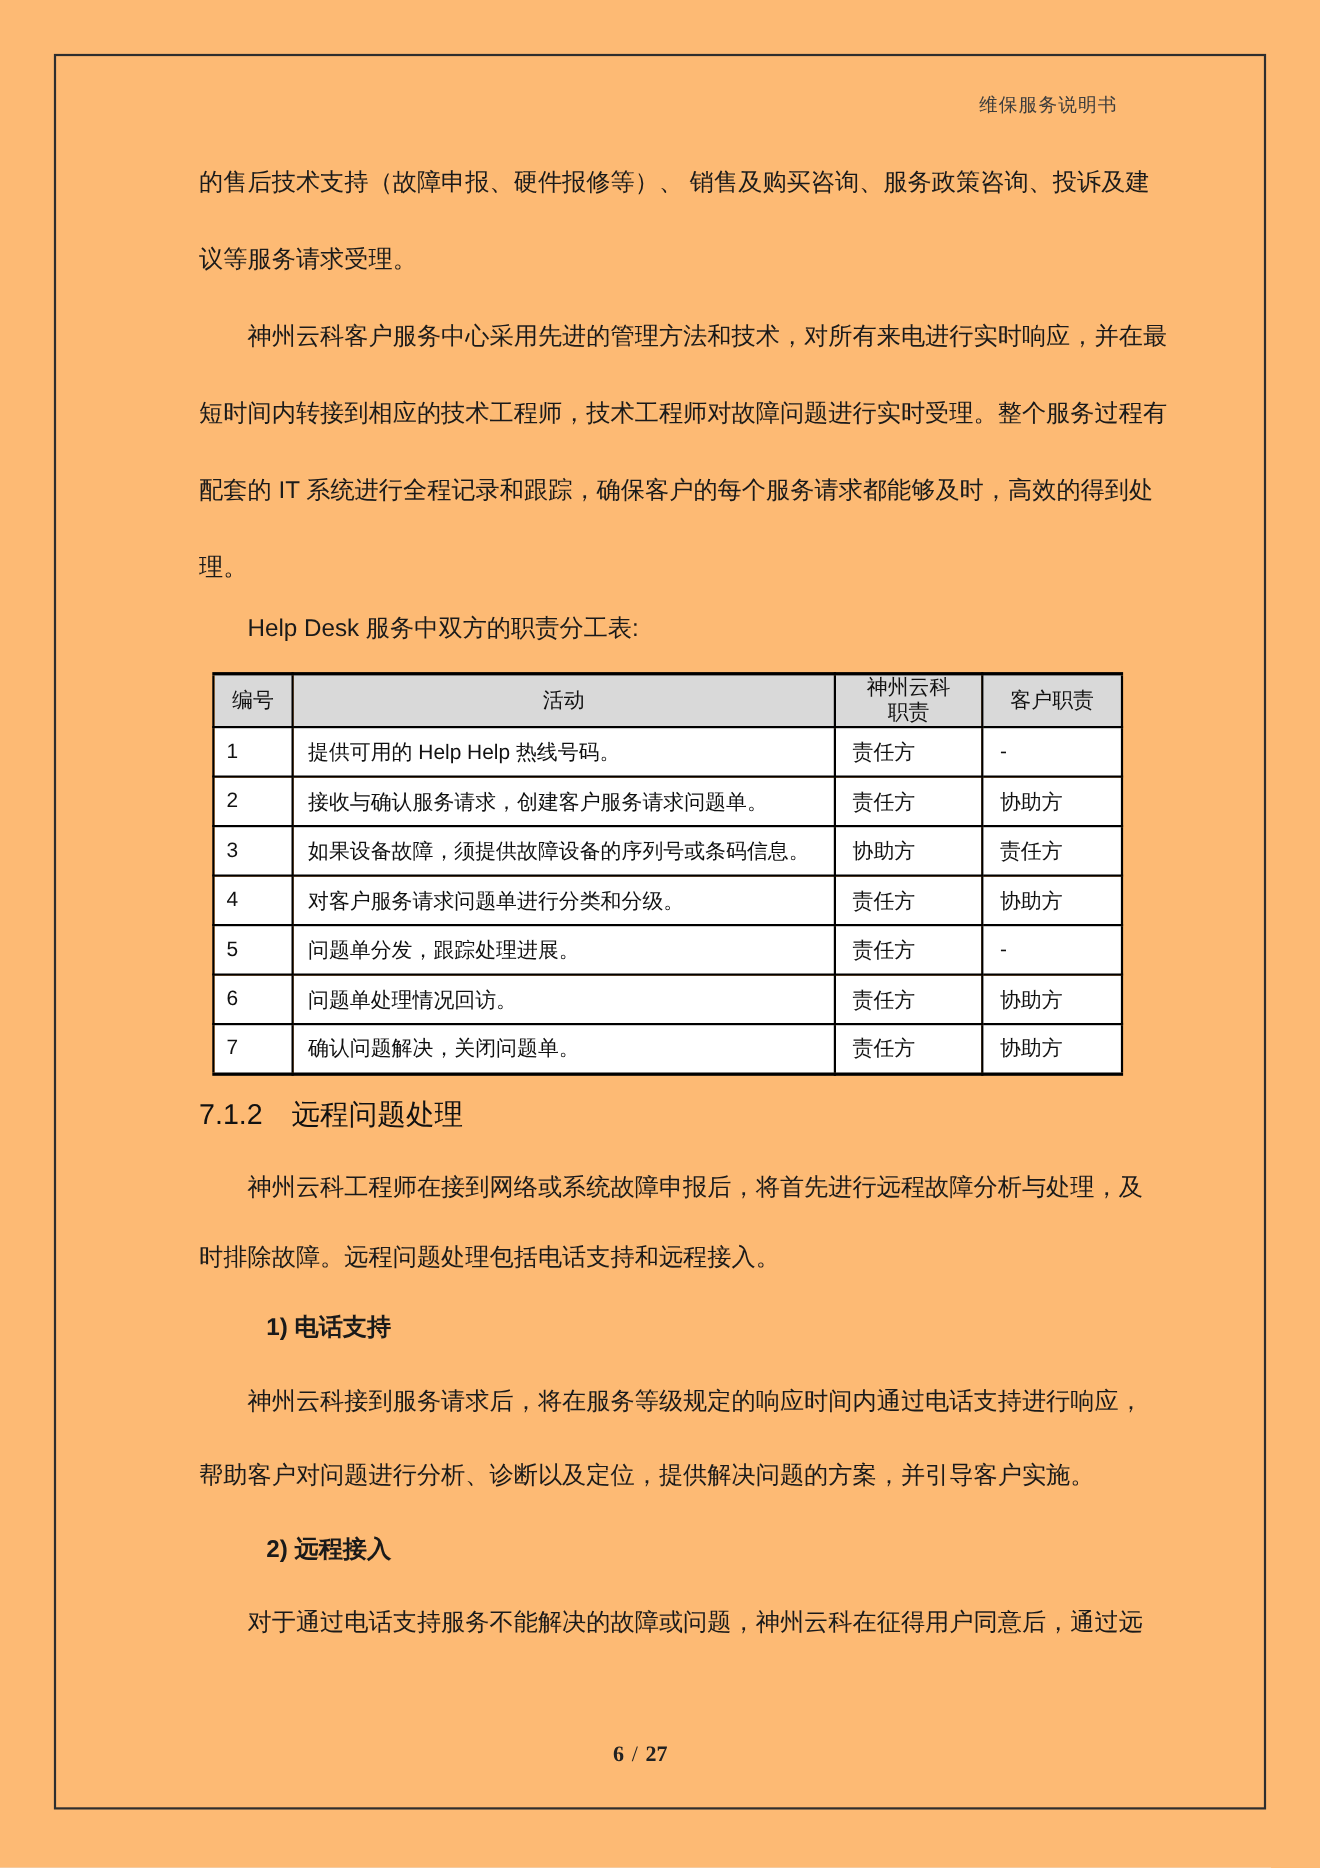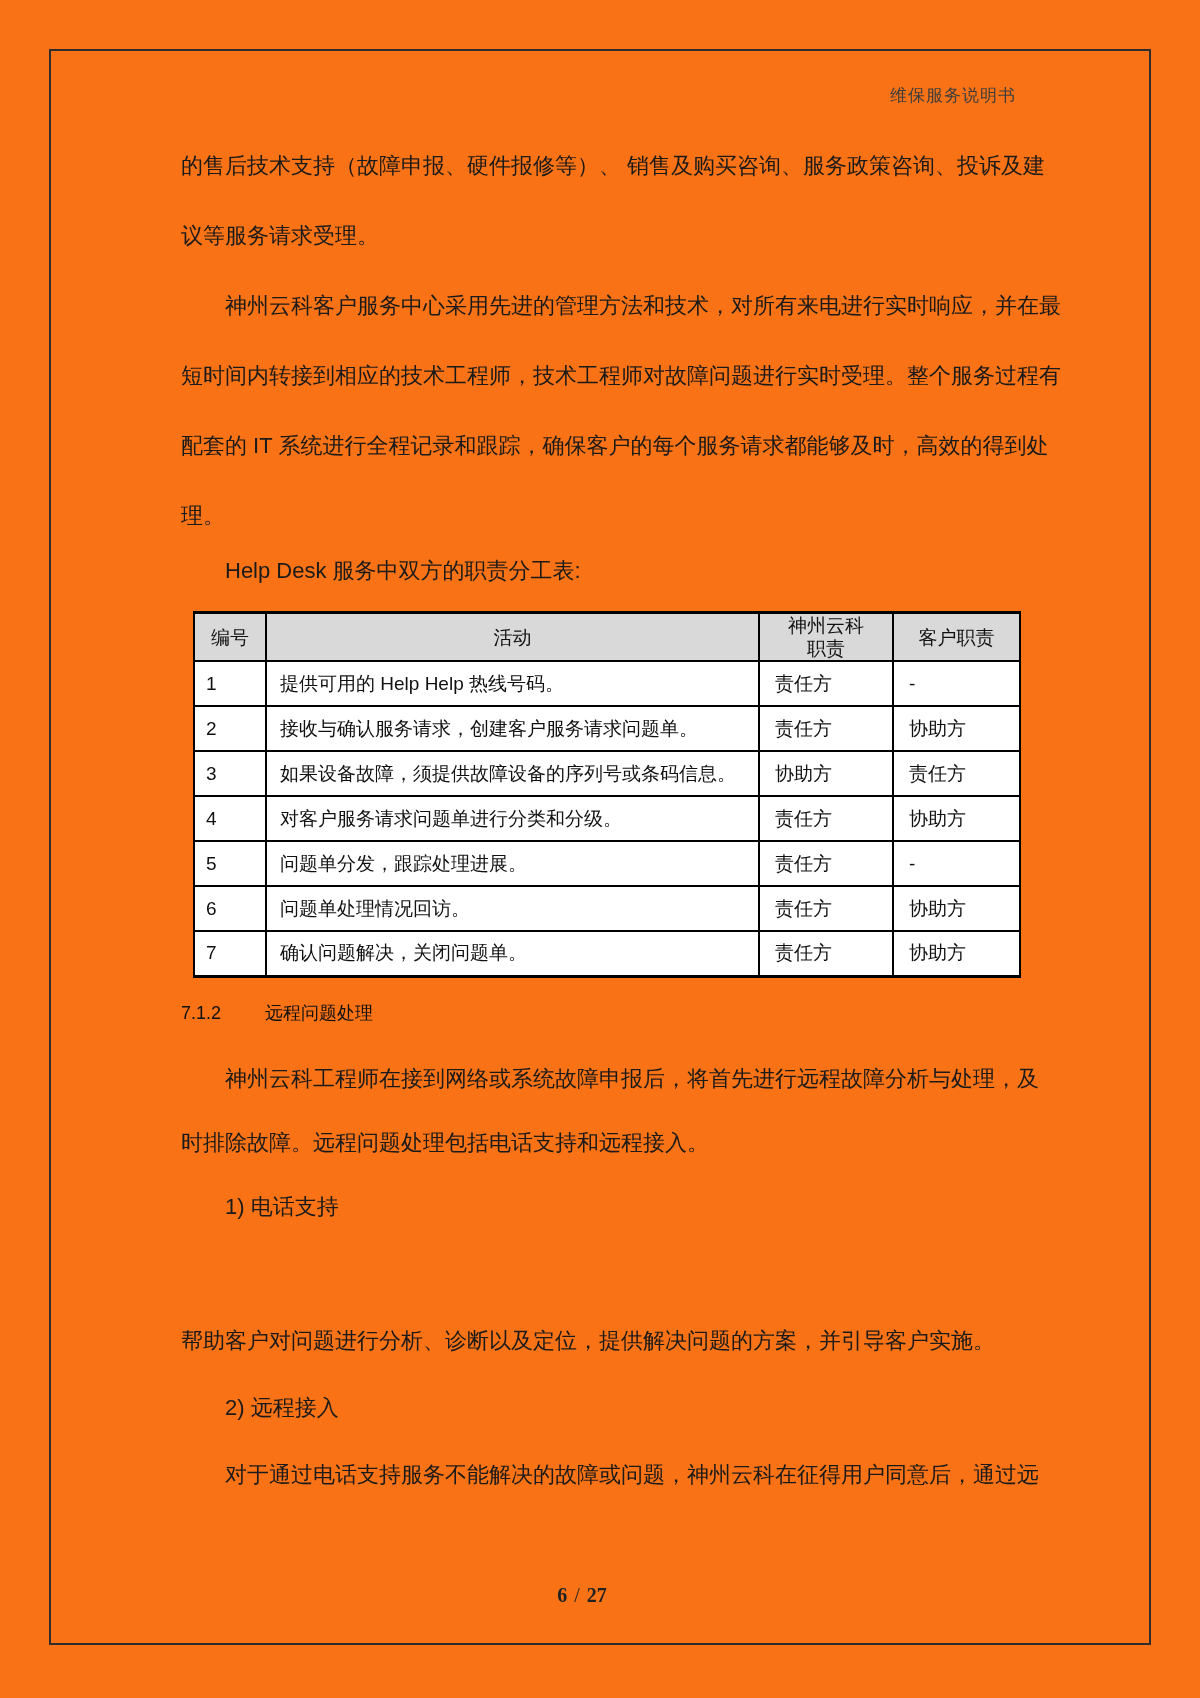--- a/index.html
+++ b/index.html
@@ -1,19 +1,19 @@
 <!DOCTYPE html>
 <html><head>
 <meta charset="utf-8">
 <style>
   html,body{margin:0;padding:0;background:#e8e8e8;}
   .page{
     position:relative;
     width:1200px;height:1698px;
-    background:#f97316;
+    background:#fdba74;
     margin:0 auto;
     font-family:"Liberation Sans", sans-serif;
     color:#1a1a1a;
     overflow:hidden;
   }
   .page-border{
     position:absolute;
     left:49px;top:49px;width:1102px;height:1596px;
     border:2px solid #2e2e2e;
     box-sizing:border-box;
@@ -27,25 +27,25 @@
     color:#3d3d3d;
     white-space:nowrap;
   }
   .bline{
     position:absolute;
     font-size:22px;
     line-height:26px;
     white-space:nowrap;
     color:#1a1a1a;
   }
-  .bline.bold{font-weight:400;}
+  .bline.bold{font-weight:700;margin-left:17px;}
   .section-heading{
     position:absolute;
     left:181px;top:998px;
-    font-size:18px;
+    font-size:26px;
     line-height:30px;
     color:#111;
     white-space:nowrap;
   }
   .sec-num{display:inline-block;width:84px;}
   .resp-table{
     position:absolute;
     left:193px;top:611px;
     width:826px;
     border-collapse:collapse;
@@ -171,20 +171,21 @@
 
   <div class="section-heading">
     <span class="sec-num">7.1.2</span><span>远程问题处理</span>
   </div>
 
   <div class="bline" style="top:1066px;left:225px">神州云科工程师在接到网络或系统故障申报后，将首先进行远程故障分析与处理，及</div>
   <div class="bline" style="top:1130px;left:181px">时排除故障。远程问题处理包括电话支持和远程接入。</div>
 
   <div class="bline bold" style="top:1194px;left:225px">1) 电话支持</div>
 
+  <div class="bline" style="top:1261px;left:225px">神州云科接到服务请求后，将在服务等级规定的响应时间内通过电话支持进行响应，</div>
   <div class="bline" style="top:1328px;left:181px">帮助客户对问题进行分析、诊断以及定位，提供解决问题的方案，并引导客户实施。</div>
 
   <div class="bline bold" style="top:1395px;left:225px">2) 远程接入</div>
 
   <div class="bline" style="top:1462px;left:225px">对于通过电话支持服务不能解决的故障或问题，神州云科在征得用户同意后，通过远</div>
 
   <div class="footer">
     <span>6</span><span class="sep">/</span><span>27</span>
   </div>
 </div>

